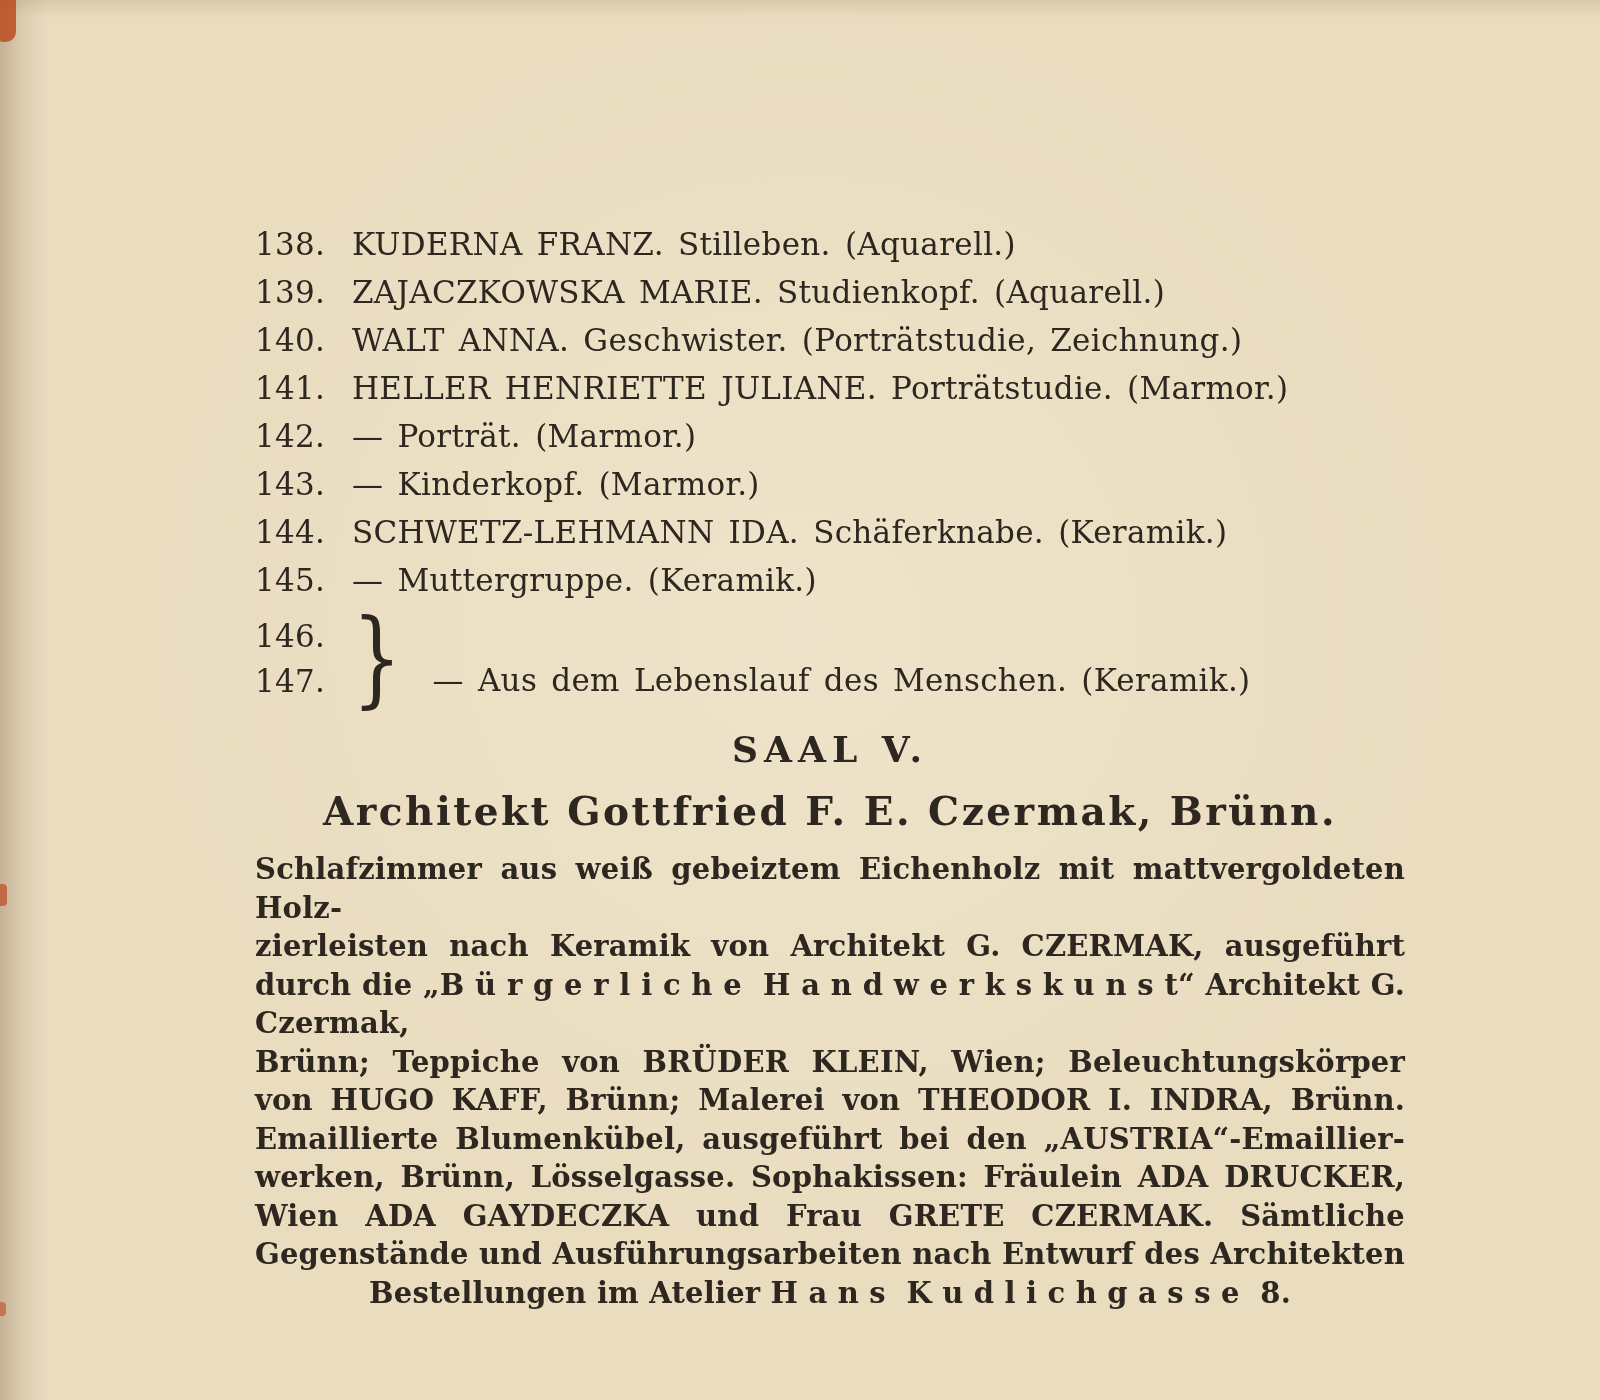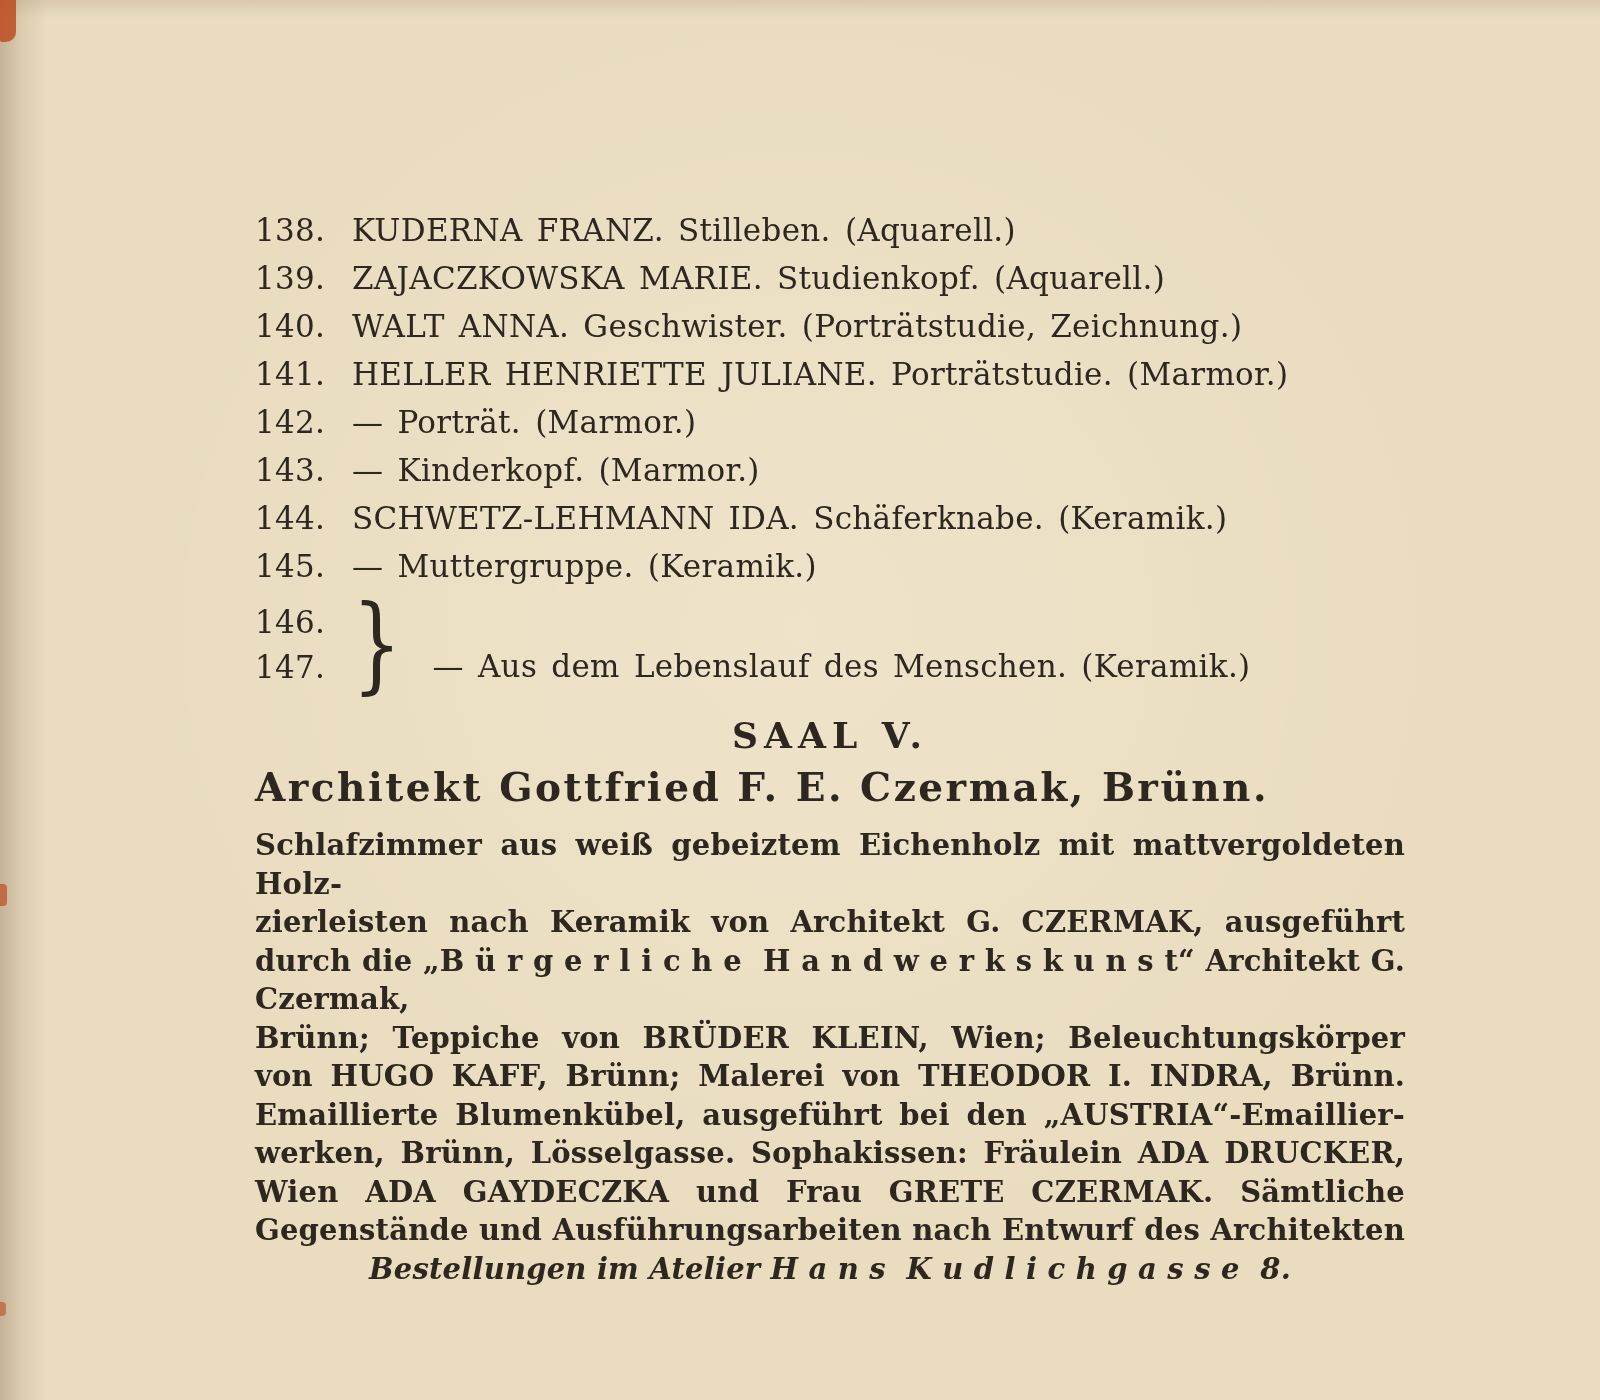--- a/index.html
+++ b/index.html
@@ -29,21 +29,21 @@
     background: #bd4c22;
     opacity: 0.85;
   }
   #speck-top-left { left: 0; top: 0; width: 16px; height: 42px; border-radius: 0 0 10px 2px; }
   #speck-mid-left { left: 0; top: 884px; width: 7px; height: 22px; border-radius: 0 4px 4px 0; opacity: 0.7; }
   #speck-bottom-left { left: 0; top: 1302px; width: 6px; height: 14px; border-radius: 0 4px 4px 0; opacity: 0.6; }
 
   .content {
     position: absolute;
     left: 255px;
-    top: 206px;
+    top: 220px;
     width: 1150px;
   }
 
   .catalog-list { margin: 0; }
   .item {
     display: flex;
     font-size: 31px;
     line-height: 48px;
     letter-spacing: 0.3px;
   }
@@ -83,22 +83,22 @@
 
   .section-heading {
     margin-top: 16px;
     text-align: center;
     font-size: 36px;
     letter-spacing: 6px;
     font-weight: 600;
     line-height: 58px;
   }
   .section-subheading {
-    margin-top: 0;
-    text-align: left;
+    margin-top: 10px;
+    text-align: center;
     font-size: 39px;
     font-weight: bold;
     letter-spacing: 2.5px;
     line-height: 46px;
   }
 
   .description {
     margin-top: 16px;
   }
   .desc-line {
@@ -106,21 +106,20 @@
     font-weight: bold;
     line-height: 38.5px;
     letter-spacing: 0.2px;
     text-align: justify;
     text-align-last: justify;
     white-space: pre-wrap;
   }
   .desc-line.last {
     text-align: center;
     text-align-last: center;
-    font-style: italic;
   }
 </style>
 </head>
 <body>
 
 <div class="paper"></div>
 <div class="speck" id="speck-top-left"></div>
 <div class="speck" id="speck-mid-left"></div>
 <div class="speck" id="speck-bottom-left"></div>
 

